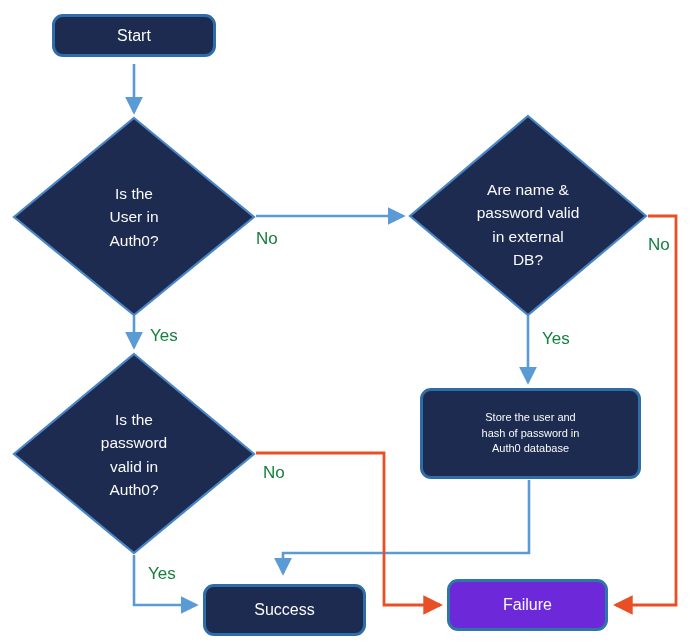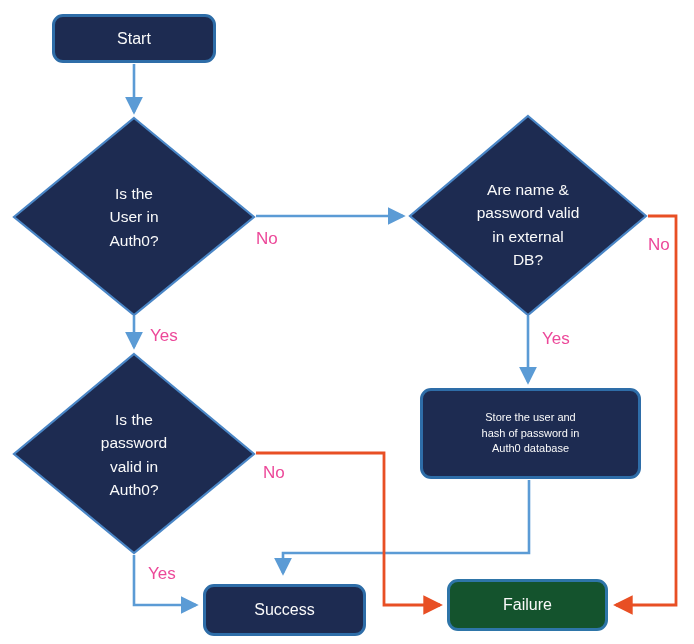--- a/index.html
+++ b/index.html
@@ -31,40 +31,40 @@
     color: #fafafa;
     display: flex;
     align-items: center;
     justify-content: center;
     text-align: center;
     font-size: 16px;
     line-height: 1.45;
     white-space: pre-line;
   }
   .node-box.orange {
-    background: #14532d;
+    background: #6d28d9;
     border-color: #2e75a8;
   }
   .diamond-label {
     position: absolute;
     transform: translate(-50%, -50%);
     color: #fafafa;
     font-size: 15.5px;
     line-height: 1.5;
     text-align: center;
     white-space: pre-line;
     pointer-events: none;
   }
   .edge-label {
     position: absolute;
-    color: #ec4899;
+    color: #15803d;
     font-size: 17px;
     pointer-events: none;
   }
-  #start-box   { left: 52px;  top: 14px;  width: 164px; height: 49px; }
+  #start-box   { left: 52px;  top: 14px;  width: 164px; height: 43px; }
   #store-box   { left: 420px; top: 388px; width: 221px; height: 91px; font-size: 11px; }
   #success-box { left: 203px; top: 584px; width: 163px; height: 52px; }
   #failure-box { left: 447px; top: 579px; width: 161px; height: 52px; }
 
   #d1-label { left: 134px; top: 217px; }
   #d2-label { left: 528px; top: 224px; }
   #d3-label { left: 134px; top: 454px; }
 
   #lbl-no-1  { left: 256px; top: 229px; }
   #lbl-yes-1 { left: 150px; top: 326px; }

